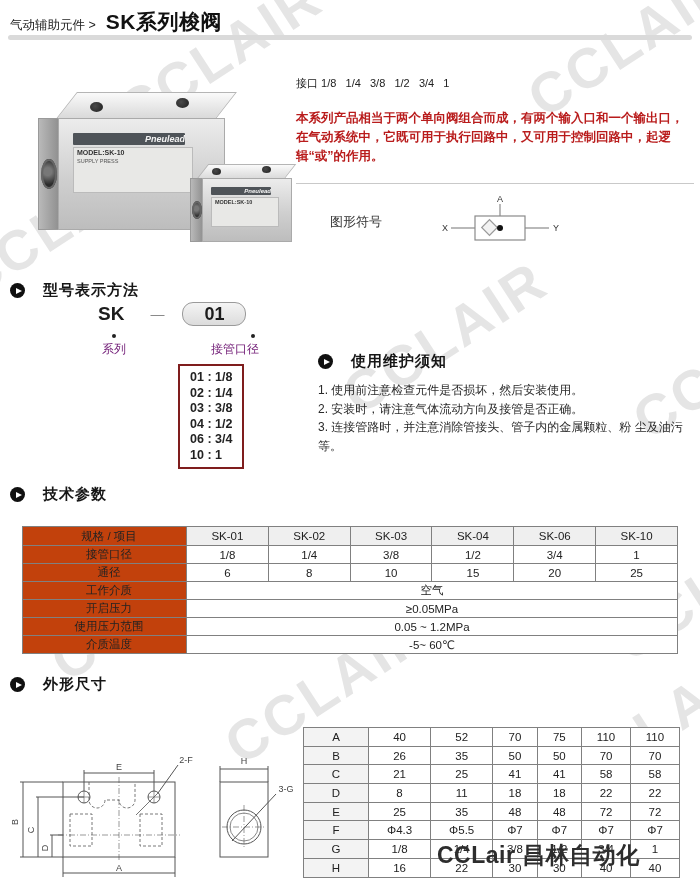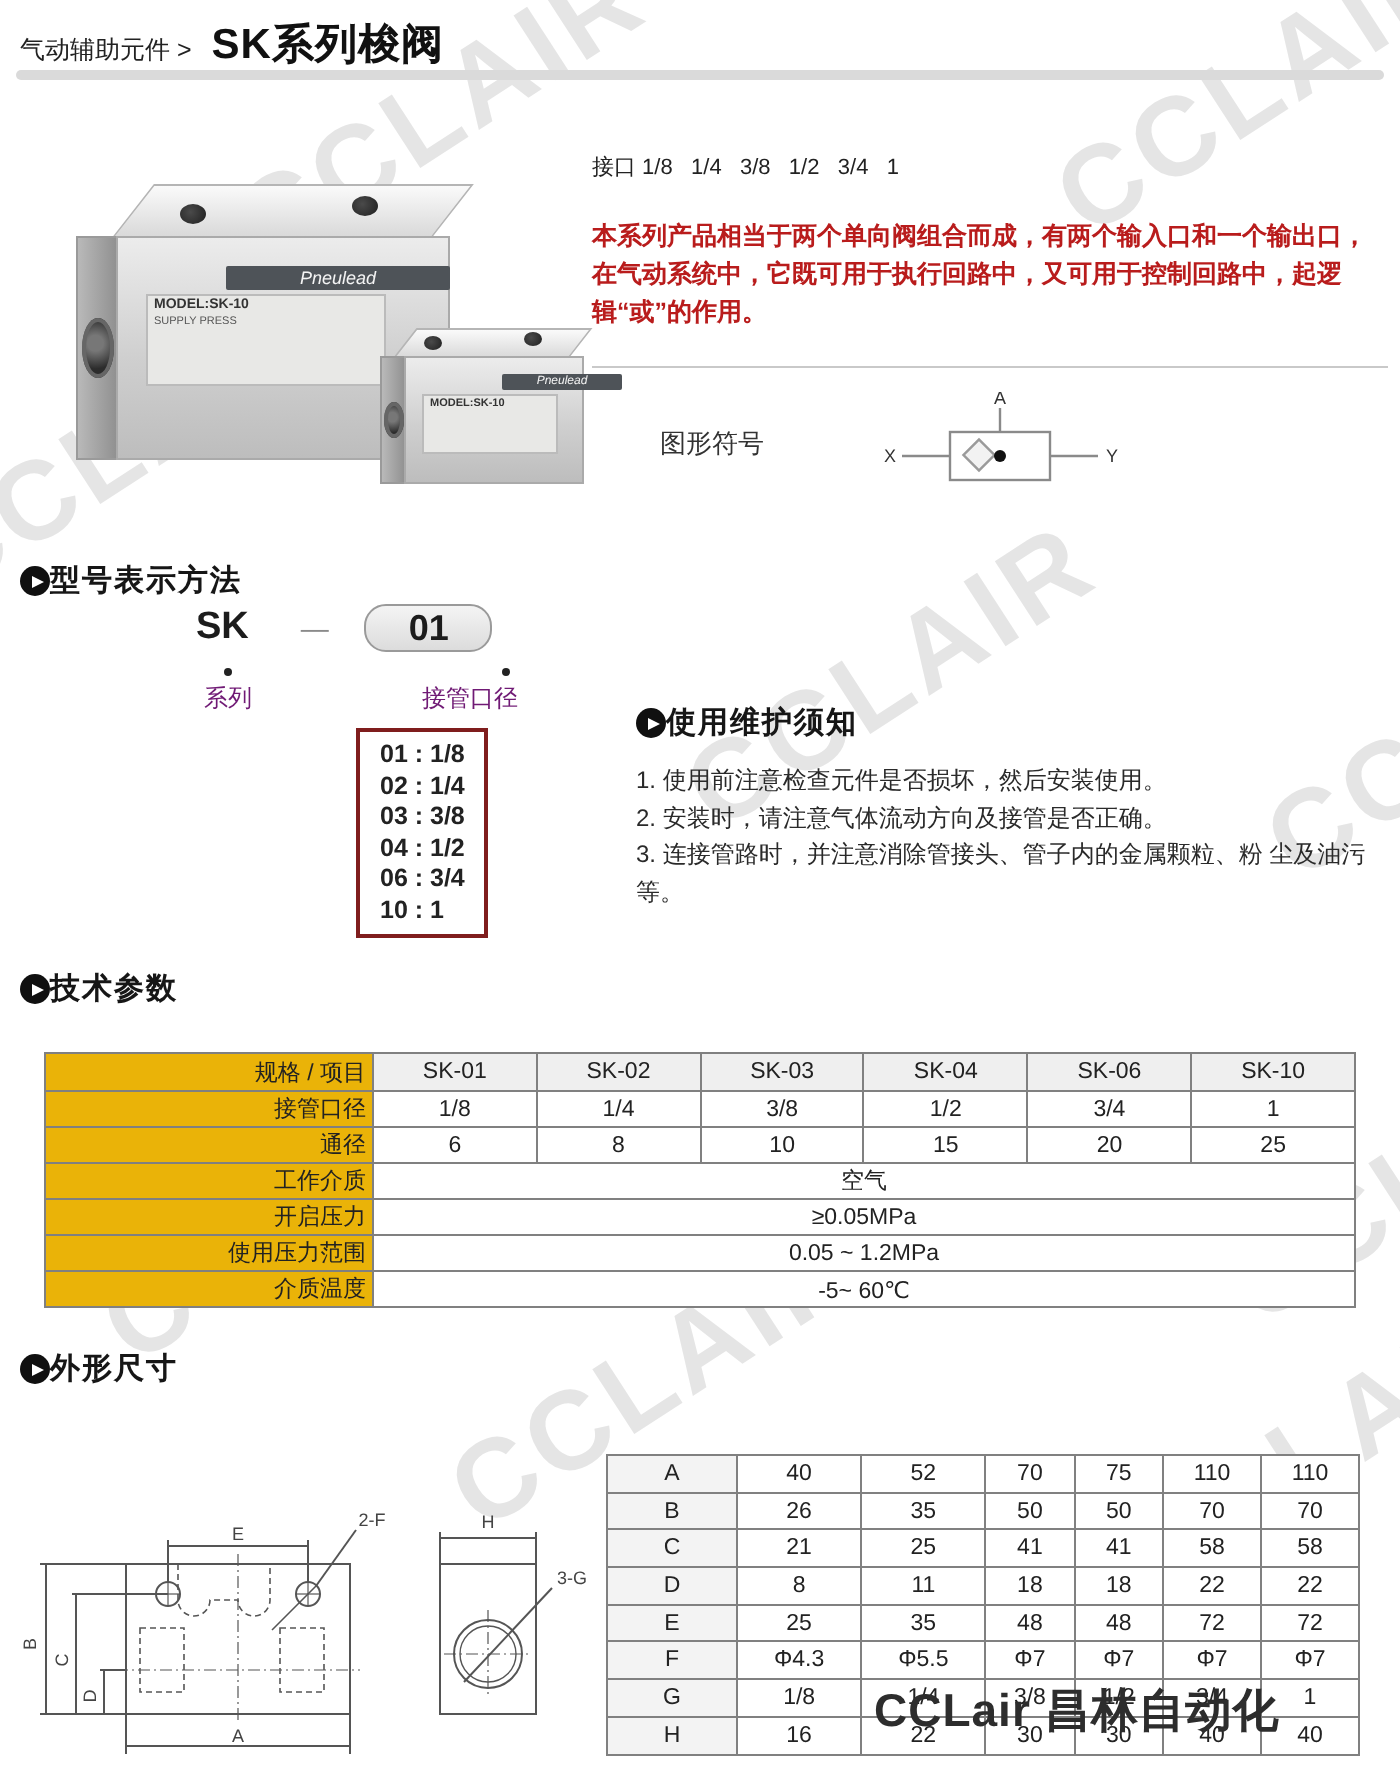--- a/index.html
+++ b/index.html
@@ -19,32 +19,32 @@
   .page-title{font-size:21px;font-weight:bold;color:#111;letter-spacing:0.5px;}
   .title-divider{left:8px;top:35px;width:684px;height:5px;background:#dadada;border-radius:3px;z-index:1;}
   
   .photo{left:38px;top:80px;width:250px;height:175px;z-index:2;}
   .valve{position:absolute;}
   .valve .top{position:absolute;height:26px;background:linear-gradient(#fafafa,#d8d8d8);transform:skewX(-38deg);border:1px solid #b5b5b5;}
   .valve .side{position:absolute;background:linear-gradient(90deg,#b9b9b9,#8f8f8f);border:1px solid #9a9a9a;}
   .valve .front{position:absolute;background:linear-gradient(#ececec 0%,#cfcfcf 55%,#bdbdbd 100%);border:1px solid #aaa;}
   .bolt{position:absolute;width:13px;height:10px;border-radius:50%;background:radial-gradient(circle at 40% 40%,#4a4a4a,#1e1e1e);}
   .port{position:absolute;border-radius:50%;background:radial-gradient(circle at 42% 42%,#777 20%,#2c2c2c 65%);box-shadow:inset 0 0 0 2px #666;}
-  .brandstrip{position:absolute;background:#4e5358;color:#f4f4f4;font-style:italic;font-weight:normal;text-align:center;border-radius:1px;margin-left:40px;}
+  .brandstrip{position:absolute;background:#4e5358;color:#f4f4f4;font-style:italic;font-weight:bold;text-align:right;border-radius:1px;}
   .modelplate{position:absolute;background:#e8e8e6;color:#333;font-size:7px;font-weight:bold;line-height:8px;padding:1px 3px;border:1px solid #bbb;}
   .modelplate .sub{font-weight:normal;font-size:5.5px;color:#555;display:block;}
   
   .intro{left:296px;top:76px;width:400px;z-index:2;}
   .ports-line{font-size:11px;font-weight:normal;white-space:pre;color:#222;}
   .desc{margin-top:18px;font-size:12.5px;line-height:19px;color:#b91c1c;width:390px;font-weight:bold;}
   .intro-divider{left:296px;top:183px;width:398px;height:1px;background:#c9c9c9;z-index:2;}
   .symbol-row{left:330px;top:196px;display:flex;align-items:center;gap:55px;z-index:2;}
   .symbol-label{font-size:13px;color:#333;}
   
-  .section-h{display:flex;align-items:center;gap:0;z-index:2;}
+  .section-h{display:flex;align-items:center;gap:18px;z-index:2;}
   .bullet{width:15px;height:15px;border-radius:50%;background:#101010;display:inline-flex;align-items:center;justify-content:center;flex:0 0 auto;}
   .bullet::after{content:'';display:block;width:0;height:0;border-left:6px solid #fff;border-top:3.5px solid transparent;border-bottom:3.5px solid transparent;margin-left:2px;}
   .section-h .txt{font-size:15px;font-weight:bold;color:#161616;letter-spacing:1px;}
   
   .model-diagram{left:60px;top:302px;width:230px;z-index:2;}
   .md-top{display:flex;align-items:center;}
   .series-code{font-size:19px;font-weight:bold;margin-left:38px;}
   .md-dash{color:#8a8a8a;margin:0 18px 0 26px;font-size:14px;}
   .size-pill{width:62px;height:22px;border:1px solid #9a9a9a;border-radius:11px;background:linear-gradient(#f4f4f4,#dcdcdc);display:flex;align-items:center;justify-content:center;font-size:18px;font-weight:bold;}
   .md-dot{width:4px;height:4px;border-radius:50%;background:#222;}
@@ -52,21 +52,21 @@
   .size-options{border:2px solid #7f1d1d;padding:4px 10px;font-size:12.5px;font-weight:bold;line-height:15.5px;color:#222;background:#fff;display:inline-block;}
   
   .maint{left:318px;top:352px;width:372px;z-index:2;}
   .maint-items{margin-top:10px;font-size:12px;line-height:18.5px;color:#2a2a2a;}
   
   table{border-collapse:collapse;z-index:2;position:absolute;background:#fff;}
   td,th{border:1px solid #808080;font-size:11.5px;text-align:center;padding:1px 3px;color:#222;font-weight:normal;}
   .t1{left:22px;top:526px;width:656px;}
   .t1 th{background:#efefef;height:16px;}
   .t1 td{height:15px;}
-  .t1 .rowhead, .t1 th.rowhead{background:#eab308;text-align:right;padding-left:12px;width:148px;}
+  .t1 .rowhead, .t1 th.rowhead{background:#c2410c;text-align:center;padding-left:12px;width:148px;}
   .t2{left:303px;top:727px;width:377px;}
   .t2 th{background:#f1f1f1;height:16px;}
   .t2 th.rowhead{background:#e7e7e7;}
   .t2 td{height:15.7px;}
   .t2 .rowhead{background:#f3f3f3;width:58px;}
   
   .drawings{left:8px;top:752px;z-index:2;}
   
   .logo{left:437px;top:840px;font-size:23px;font-weight:bold;color:#2d2d2d;z-index:3;letter-spacing:0.5px;}
   svg text{font-family:"Liberation Sans","DejaVu Sans",sans-serif;}

